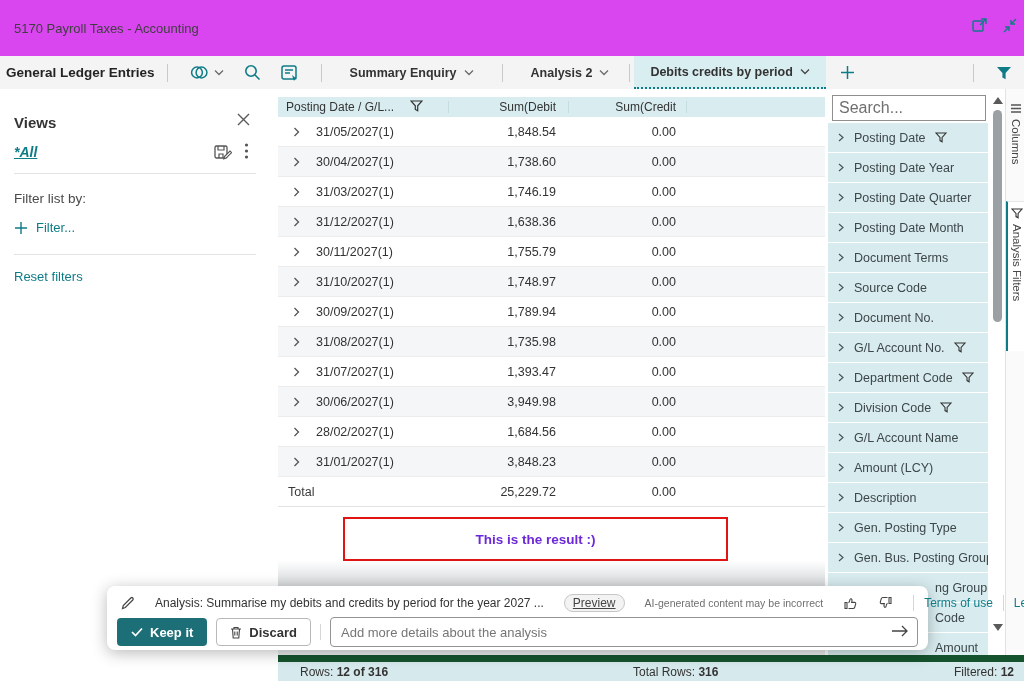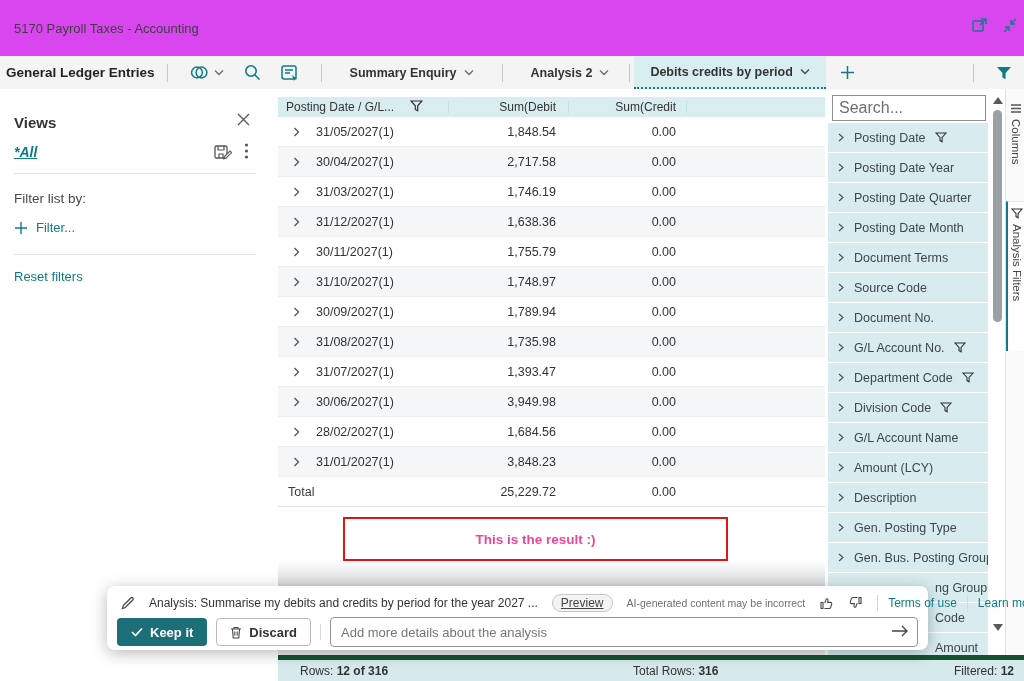--- a/index.html
+++ b/index.html
@@ -52,21 +52,21 @@
   .trow .deb { position:absolute; left:168px; width:110px; top:8px; text-align:right; font-size:12.5px; }
   .trow .cre { position:absolute; left:288px; width:110px; top:8px; text-align:right; font-size:12.5px; }
   .total-row { left:278px; top:477px; width:547px; height:30px; background:#fff;
     border-bottom:1px solid #e2e2e2; }
   .total-row .lab { position:absolute; left:10px; top:8px; font-size:12.5px; color:#3a3a3a; }
   .total-row .deb { position:absolute; left:168px; width:110px; top:8px; text-align:right; font-size:12.5px; }
   .total-row .cre { position:absolute; left:288px; width:110px; top:8px; text-align:right; font-size:12.5px; }
 
   .annotation { left:343px; top:517px; width:385px; height:44px; background:#fff;
     border:2px solid #e11414; display:flex; align-items:center; justify-content:center;
-    color:#ec4899; font-weight:bold; font-size:13.5px; z-index:5; }
+    color:#6d28d9; font-weight:bold; font-size:13.5px; z-index:5; }
   .fade-band { left:278px; top:560px; width:547px; height:34px;
     background:linear-gradient(#ffffff, #c9cdd0); }
   .gray-band { left:278px; top:594px; width:547px; height:61px; background:#e9ebec; }
 
   
   .search-box { left:832px; top:95px; width:154px; height:22px; background:#fff;
     border:1px solid #8f8f8f; font-size:16px; padding:12px 6px; color:#333;
     font-family:"Liberation Sans", sans-serif; }
   .search-box::placeholder { color:#6f6f6f; }
   .fields { left:828px; top:123px; width:160px; height:532px; overflow:hidden; }
@@ -84,21 +84,21 @@
     border-left:1px solid #e2e2e2; }
   .vtab { position:absolute; left:0; width:19px; display:flex; flex-direction:column;
     align-items:center; gap:5px; padding-top:6px; cursor:pointer; }
   .vtab .vtxt { writing-mode:vertical-lr; font-size:11.5px; color:#474747; }
   .vtab.active { background:#fff; border-left:2px solid #0e7c87; }
   .vtab1 { top:8px; height:92px; } .vtab2 { top:112px; height:150px; border-top:1px solid #e7e7e7; }
 
   
   .copilot { left:107px; top:586px; width:821px; height:64px; background:#fff;
     border-radius:8px; box-shadow:0 3px 16px rgba(0,0,0,.28); z-index:50; }
-  .cp-r1 { display:flex; align-items:center; gap:14px; padding:7px 5px 0 14px; height:26px; }
+  .cp-r1 { display:flex; align-items:center; gap:20px; padding:7px 5px 0 14px; height:26px; }
   .cp-prompt { font-size:12px; color:#333; white-space:nowrap; }
   .pill { font-size:12px; color:#444; background:#f3f3f3; border:1px solid #c6c6c6;
     border-radius:9px; padding:1px 8px; white-space:nowrap;text-decoration:underline; }
   .cp-disc { font-size:10.5px; color:#6f6f6f; white-space:nowrap; }
   .cp-links { margin-left:auto; display:flex; align-items:center; gap:10px; }
   .cp-link { font-size:12px; color:#0e7c87; white-space:nowrap; cursor:pointer; }
   .cp-vsep { width:1px; height:16px; background:#d6d6d6; }
   .cp-r2 { display:flex; align-items:center; gap:9px; padding:5px 10px 16px 10px; }
   .btn-keep { display:flex; align-items:center; gap:7px; background:#1d6f77; color:#fff;
     font-size:13px; font-weight:bold; border:none; border-radius:4px; height:28px;
@@ -107,21 +107,21 @@
     font-size:13px; font-weight:bold; border:1px solid #b9b9b9; border-radius:4px;
     height:28px; padding:0 13px; cursor:pointer; font-family:"Liberation Sans", sans-serif; }
   .cp-input-wrap { position:relative; flex:1; }
   .cp-input { width:100%; height:30px; border:1px solid #949494; border-radius:4px;
     font-size:13px; padding:0 34px 0 10px; color:#333; font-family:"Liberation Sans", sans-serif; }
   .cp-input::placeholder { color:#757575; }
   .cp-send { position:absolute; right:9px; top:6px; cursor:pointer; }
 
   
   .status { left:278px; top:655px; width:746px; height:26px; background:#d6e9ec;
-    border-top:5px solid #14532d; display:flex; align-items:center; font-size:12px; color:#333; }
+    border-top:7px solid #14532d; display:flex; align-items:center; font-size:12px; color:#333; }
   .st-left { margin-left:22px; } .st-center { position:absolute; left:355px; }
   .st-right { margin-left:auto; margin-right:10px; }
   .bold { font-weight:bold; }
   svg { display:block; }
 </style>
 </head>
 <body>
 
 <div id="canvas">
 
@@ -280,21 +280,21 @@
       <span class="deb">1,848.54</span>
       <span class="cre">0.00</span>
     </div>
     <div class="trow">
       <span class="chev">
           <svg width="9" height="10" viewBox="0 0 9 10">
             <path d="M2.5 1l4 4-4 4" fill="none" stroke="#555" stroke-width="1.3"></path>
           </svg>
         </span>
       <span class="per">30/04/2027(1)</span>
-      <span class="deb">2,717.58</span>
+      <span class="deb">1,738.60</span>
       <span class="cre">0.00</span>
     </div>
     <div class="trow">
       <span class="chev">
           <svg width="9" height="10" viewBox="0 0 9 10">
             <path d="M2.5 1l4 4-4 4" fill="none" stroke="#555" stroke-width="1.3"></path>
           </svg>
         </span>
       <span class="per">31/03/2027(1)</span>
       <span class="deb">1,746.19</span>

